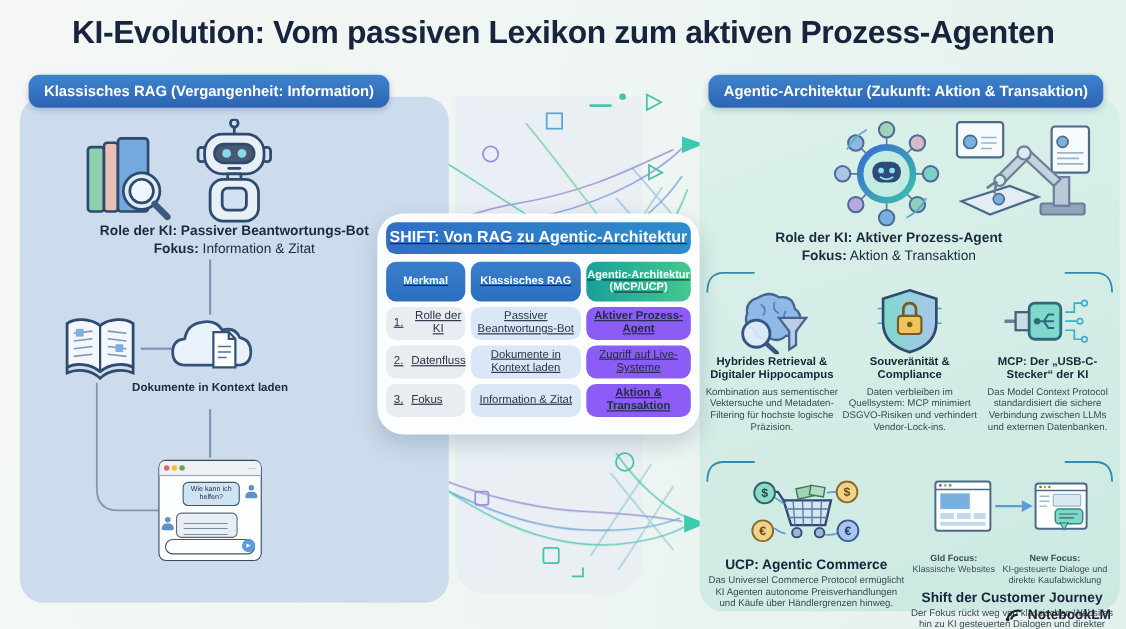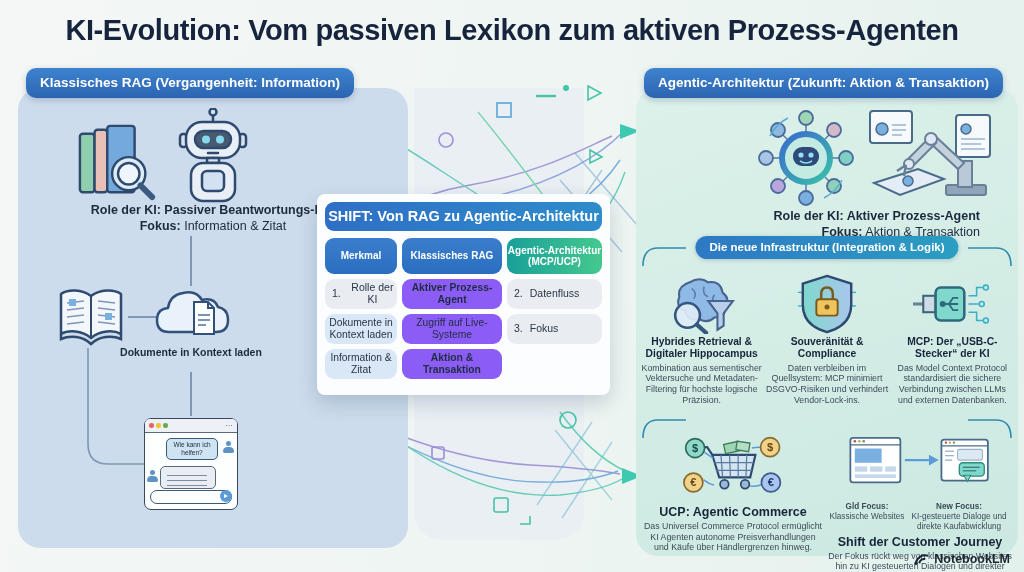--- a/index.html
+++ b/index.html
@@ -50,43 +50,43 @@
     border-radius:50%;background:#5e93c8;}
   .person::after{content:"";position:absolute;left:0;top:5.5px;width:11px;height:6.5px;
     border-radius:5px 5px 2px 2px;background:#5e93c8;}
   .chat-input{position:absolute;left:5px;bottom:5px;right:5px;height:12px;background:#fff;
     border:1px solid #3a5a7a;border-radius:7px;}
   .send{position:absolute;right:-1px;top:-1px;width:12px;height:12px;border-radius:50%;
     background:#5a9bd8;}
   .send::after{content:"";position:absolute;left:4px;top:3.5px;width:0;height:0;
     border-left:4px solid #fff;border-top:2.5px solid transparent;border-bottom:2.5px solid transparent;}
   
-  .shift-card{left:317px;top:194px;width:293px;height:201px;background:#fbfdfe;border-radius:8px;
-    box-shadow:0 8px 20px rgba(30,60,100,.20);padding:8px;box-sizing:border-box;z-index:3;}
+  .shift-card{left:343px;top:194px;width:293px;height:201px;background:#fbfdfe;border-radius:24px;
+    box-shadow:0 8px 20px rgba(30,60,100,.20);padding:8px;box-sizing:border-box;z-index:3;text-decoration:underline;}
   .shift-hdr{height:29px;line-height:29px;border-radius:9px;text-align:center;color:#fff;
     font-weight:700;font-size:14.5px;background:linear-gradient(90deg,#2f6fc5,#2e8ccb);}
   .shift-grid{display:grid;grid-template-columns:72px 100px 95px;gap:5px;margin-top:7px;}
   .cell{border-radius:9px;display:flex;align-items:center;justify-content:center;
     text-align:center;line-height:1.12;}
   .col-hdr{height:36px;color:#fff;font-weight:700;font-size:10px;}
   .ch-blue{background:linear-gradient(180deg,#3a7ecb,#2a6ec0);}
   .ch-teal{background:linear-gradient(90deg,#18a09a,#45c88e);}
   .row-label{height:30px;background:#e9edf2;font-size:10.5px;color:#2a3646;
     justify-content:flex-start;padding-left:7px;gap:7px;box-sizing:border-box;}
   .row-classic{height:30px;background:#d9e7f7;font-size:10.3px;color:#2a3646;}
   .row-agentic{height:30px;background:#8b5cf6;font-size:10.3px;color:#1e2e3e;}
   .bold-cell{font-weight:700;}
   
   .rp-icons{left:122px;top:18px;display:flex;gap:14px;align-items:center;}
-  .rp-role{left:0;top:120px;width:344px;text-align:right;font-size:12.5px;line-height:1.3;}
+  .rp-role{left:0;top:120px;width:344px;text-align:center;font-size:12.5px;line-height:1.3;}
   .sec-pill{z-index:3;height:23px;line-height:23px;padding:0 14px;border-radius:12px;
     left:50%;transform:translateX(-50%);white-space:nowrap;color:#fff;font-weight:700;
     font-size:11.5px;background:linear-gradient(90deg,#2e78c4,#2b9ec2);
     box-shadow:0 1px 4px rgba(30,60,110,.25);}
-  .items{left:3px;top:184px;width:376px;display:flex;}
+  .items{left:3px;top:172px;width:376px;display:flex;}
   .item{width:124px;margin:0 1px;text-align:center;}
   .item-icon{height:64px;display:flex;align-items:center;justify-content:center;}
   .item-title{font-size:10.3px;font-weight:700;line-height:1.15;color:#17243a;}
   .item-body{font-size:8.8px;line-height:1.22;color:#3c4a58;margin-top:3px;}
   .ucp-col{left:8px;top:348px;width:178px;text-align:center;}
   .jo-col{left:192px;top:348px;width:184px;text-align:center;}
   .t-title{font-size:12.5px;font-weight:700;margin-top:3px;color:#17243a;}
   .t-body{font-size:8.8px;line-height:1.22;color:#3c4a58;margin-top:2px;}
   .focus-row{display:flex;margin-top:12px;}
   .focus-cell{font-size:8.2px;line-height:1.2;color:#3c4a58;}
@@ -247,20 +247,21 @@
     <div class="shift-hdr">SHIFT: Von RAG zu Agentic-Architektur</div>
     <div class="shift-grid">
       <div class="cell col-hdr ch-blue">Merkmal</div>
       <div class="cell col-hdr ch-blue">Klassisches RAG</div>
       <div class="cell col-hdr ch-teal">Agentic-Architektur (MCP/UCP)</div>
 
       <div class="cell row-label">
         <span>1.</span>
           <span>Rolle der KI</span>
       </div>
+      <div class="cell row-classic">Passiver Beantwortungs-Bot</div>
       <div class="cell row-agentic bold-cell">Aktiver Prozess-Agent</div>
 
       <div class="cell row-label">
         <span>2.</span>
           <span>Datenfluss</span>
       </div>
       <div class="cell row-classic">Dokumente in Kontext laden</div>
       <div class="cell row-agentic">Zugriff auf Live-Systeme</div>
 
       <div class="cell row-label">
@@ -344,21 +345,20 @@
       <div>
         <span class="b">Fokus:</span>
         <span>Aktion &amp; Transaktion</span>
       </div>
     </div>
 
     <svg class="abs" style="left:2px;top:146px;" width="378" height="34">
       <path d="M5,32 Q5,14 20,14 H48" fill="none" stroke="#2f8cae" stroke-width="1.6"></path>
       <path d="M373,32 Q373,14 358,14 H330" fill="none" stroke="#2f8cae" stroke-width="1.6"></path>
     </svg>
-    <div class="abs sec-pill" style="top:148px;">Die neue Infrastruktur (Integration &amp; Logik)</div>
 
     <div class="abs items">
       <div class="item">
         <div class="item-icon">
           <svg width="66" height="60" viewBox="0 0 64 58">
             <path d="M20,8 Q30,2 38,8 Q50,6 52,18 Q60,24 54,32 Q56,42 44,42 Q38,48 30,44 Q18,46 16,36 Q6,32 10,22 Q8,12 20,8 Z" fill="#8fb9e6" stroke="#46648e" stroke-width="2"></path>
             <g fill="none" stroke="#5a7ab0" stroke-width="1.5">
               <path d="M22,14 Q28,18 24,24"></path>
                 <path d="M34,12 Q32,20 38,22"></path>
                 <path d="M44,20 Q40,26 46,30"></path>

